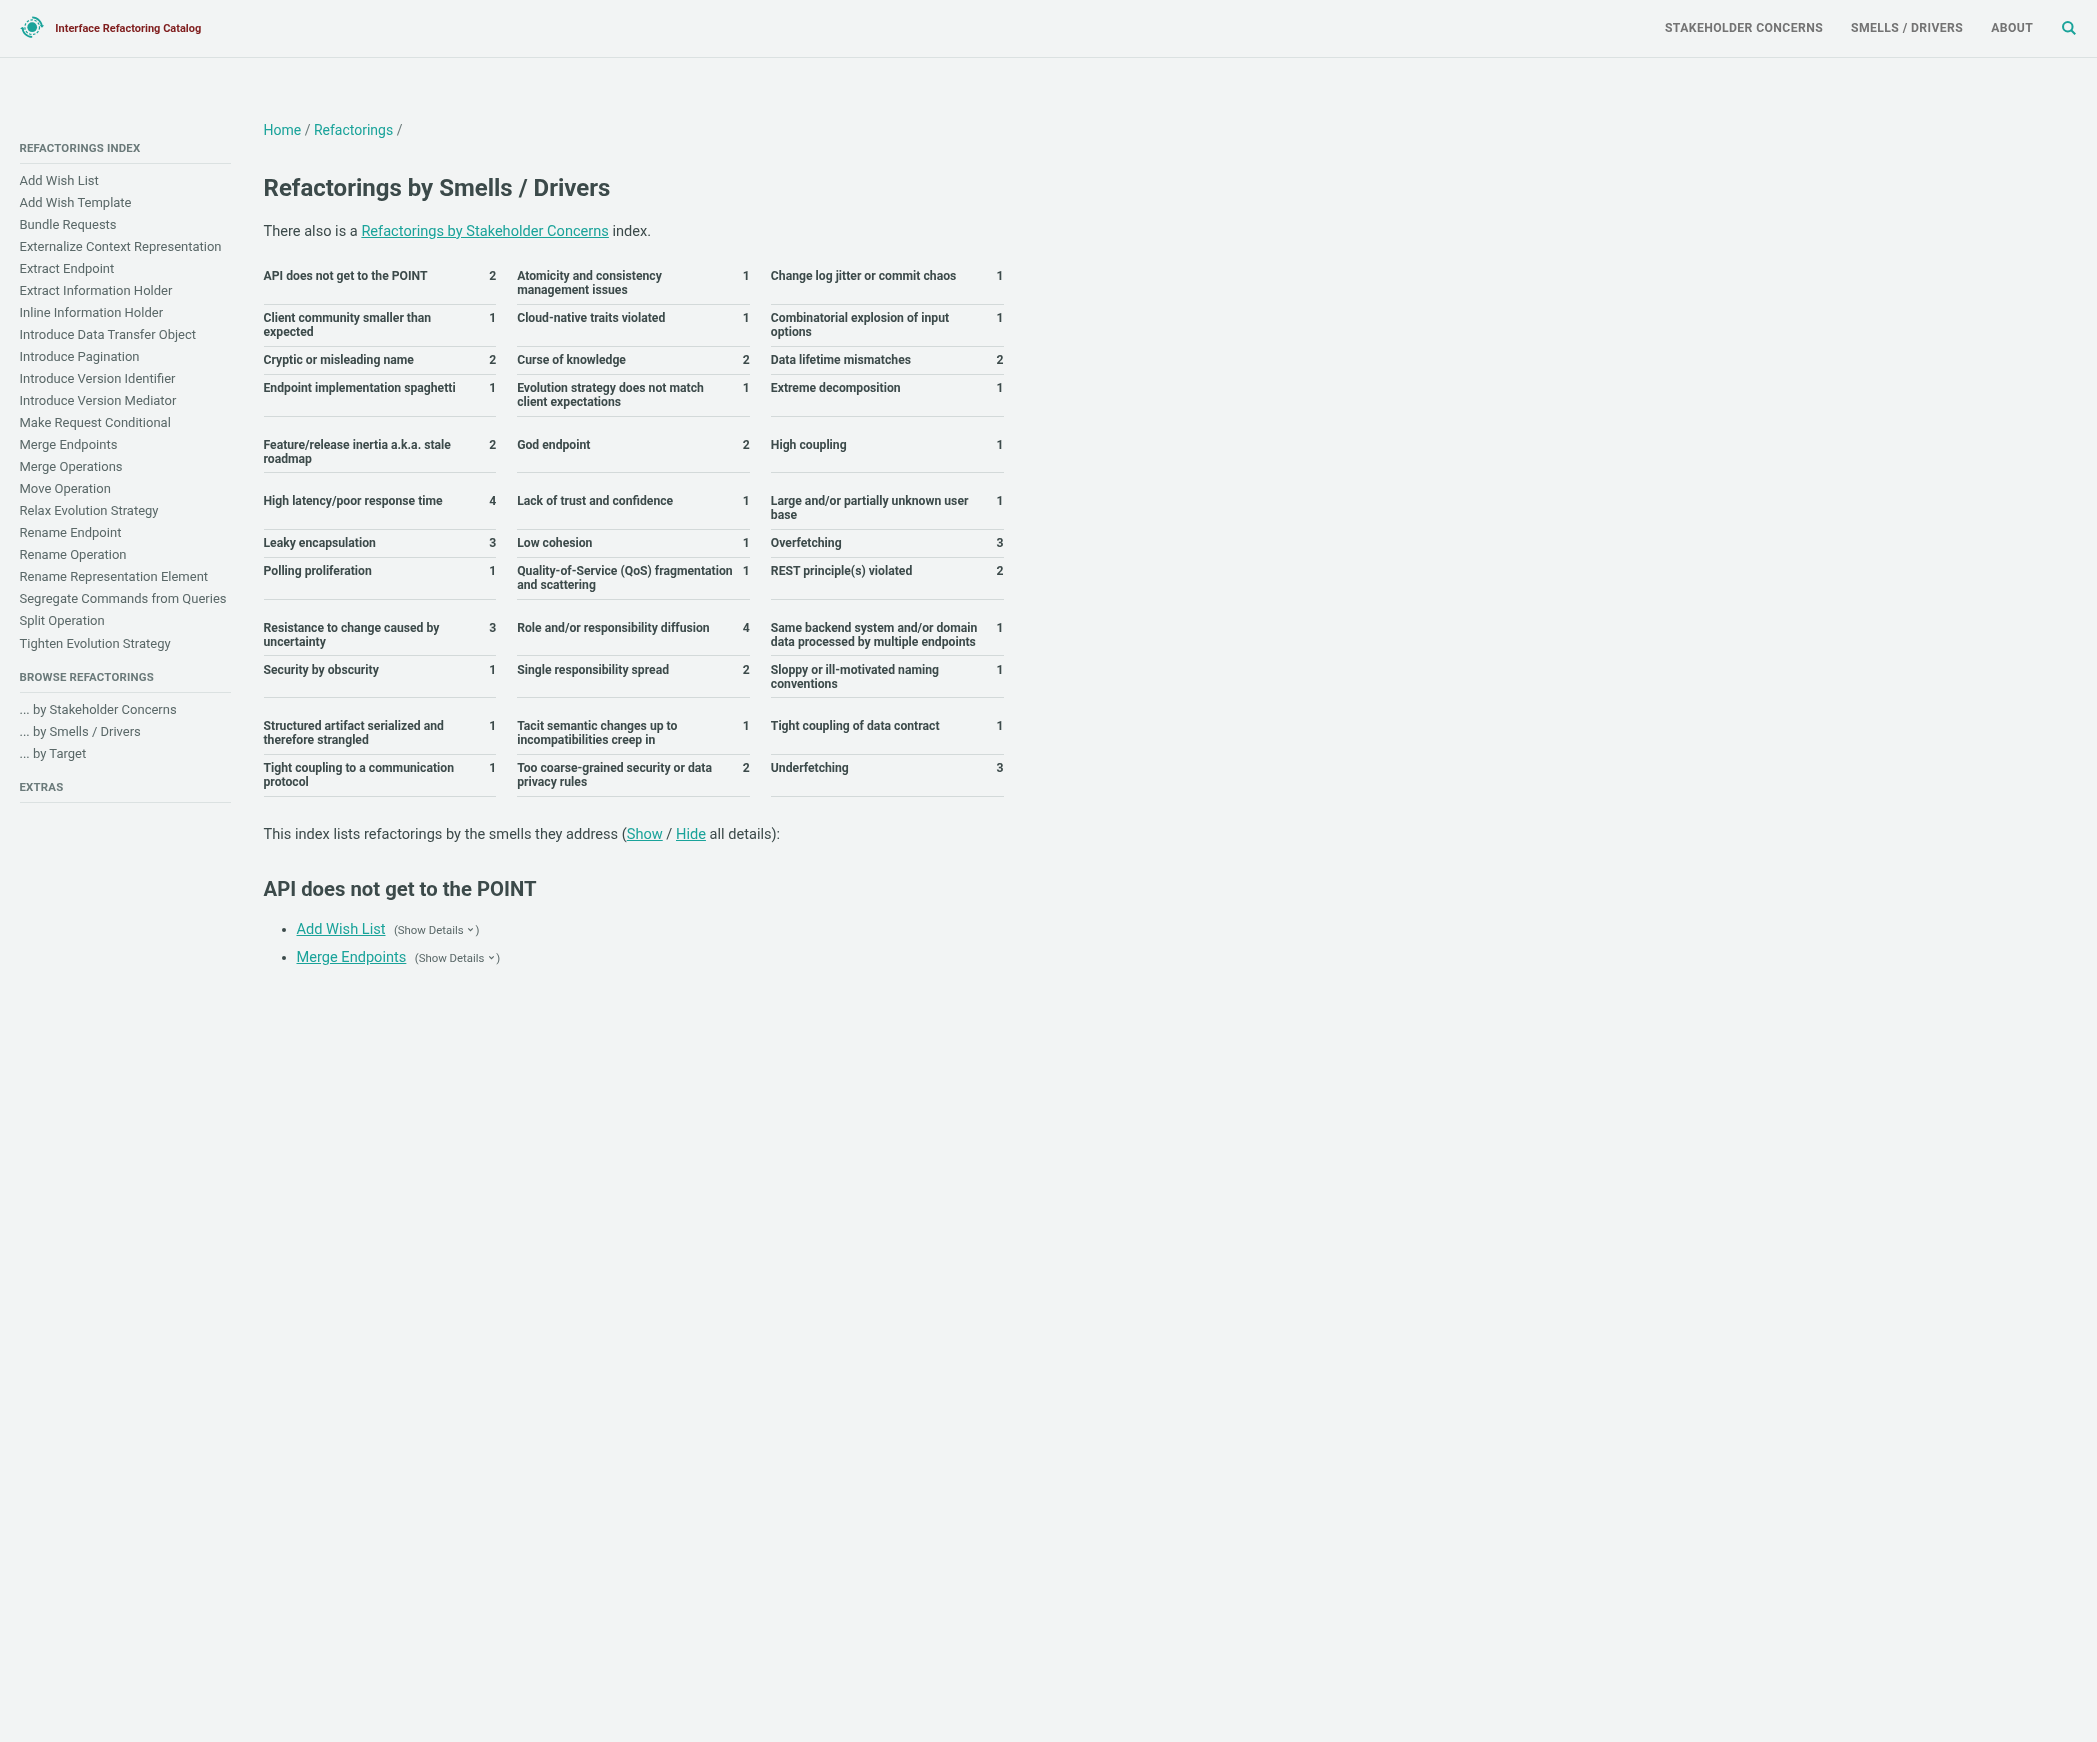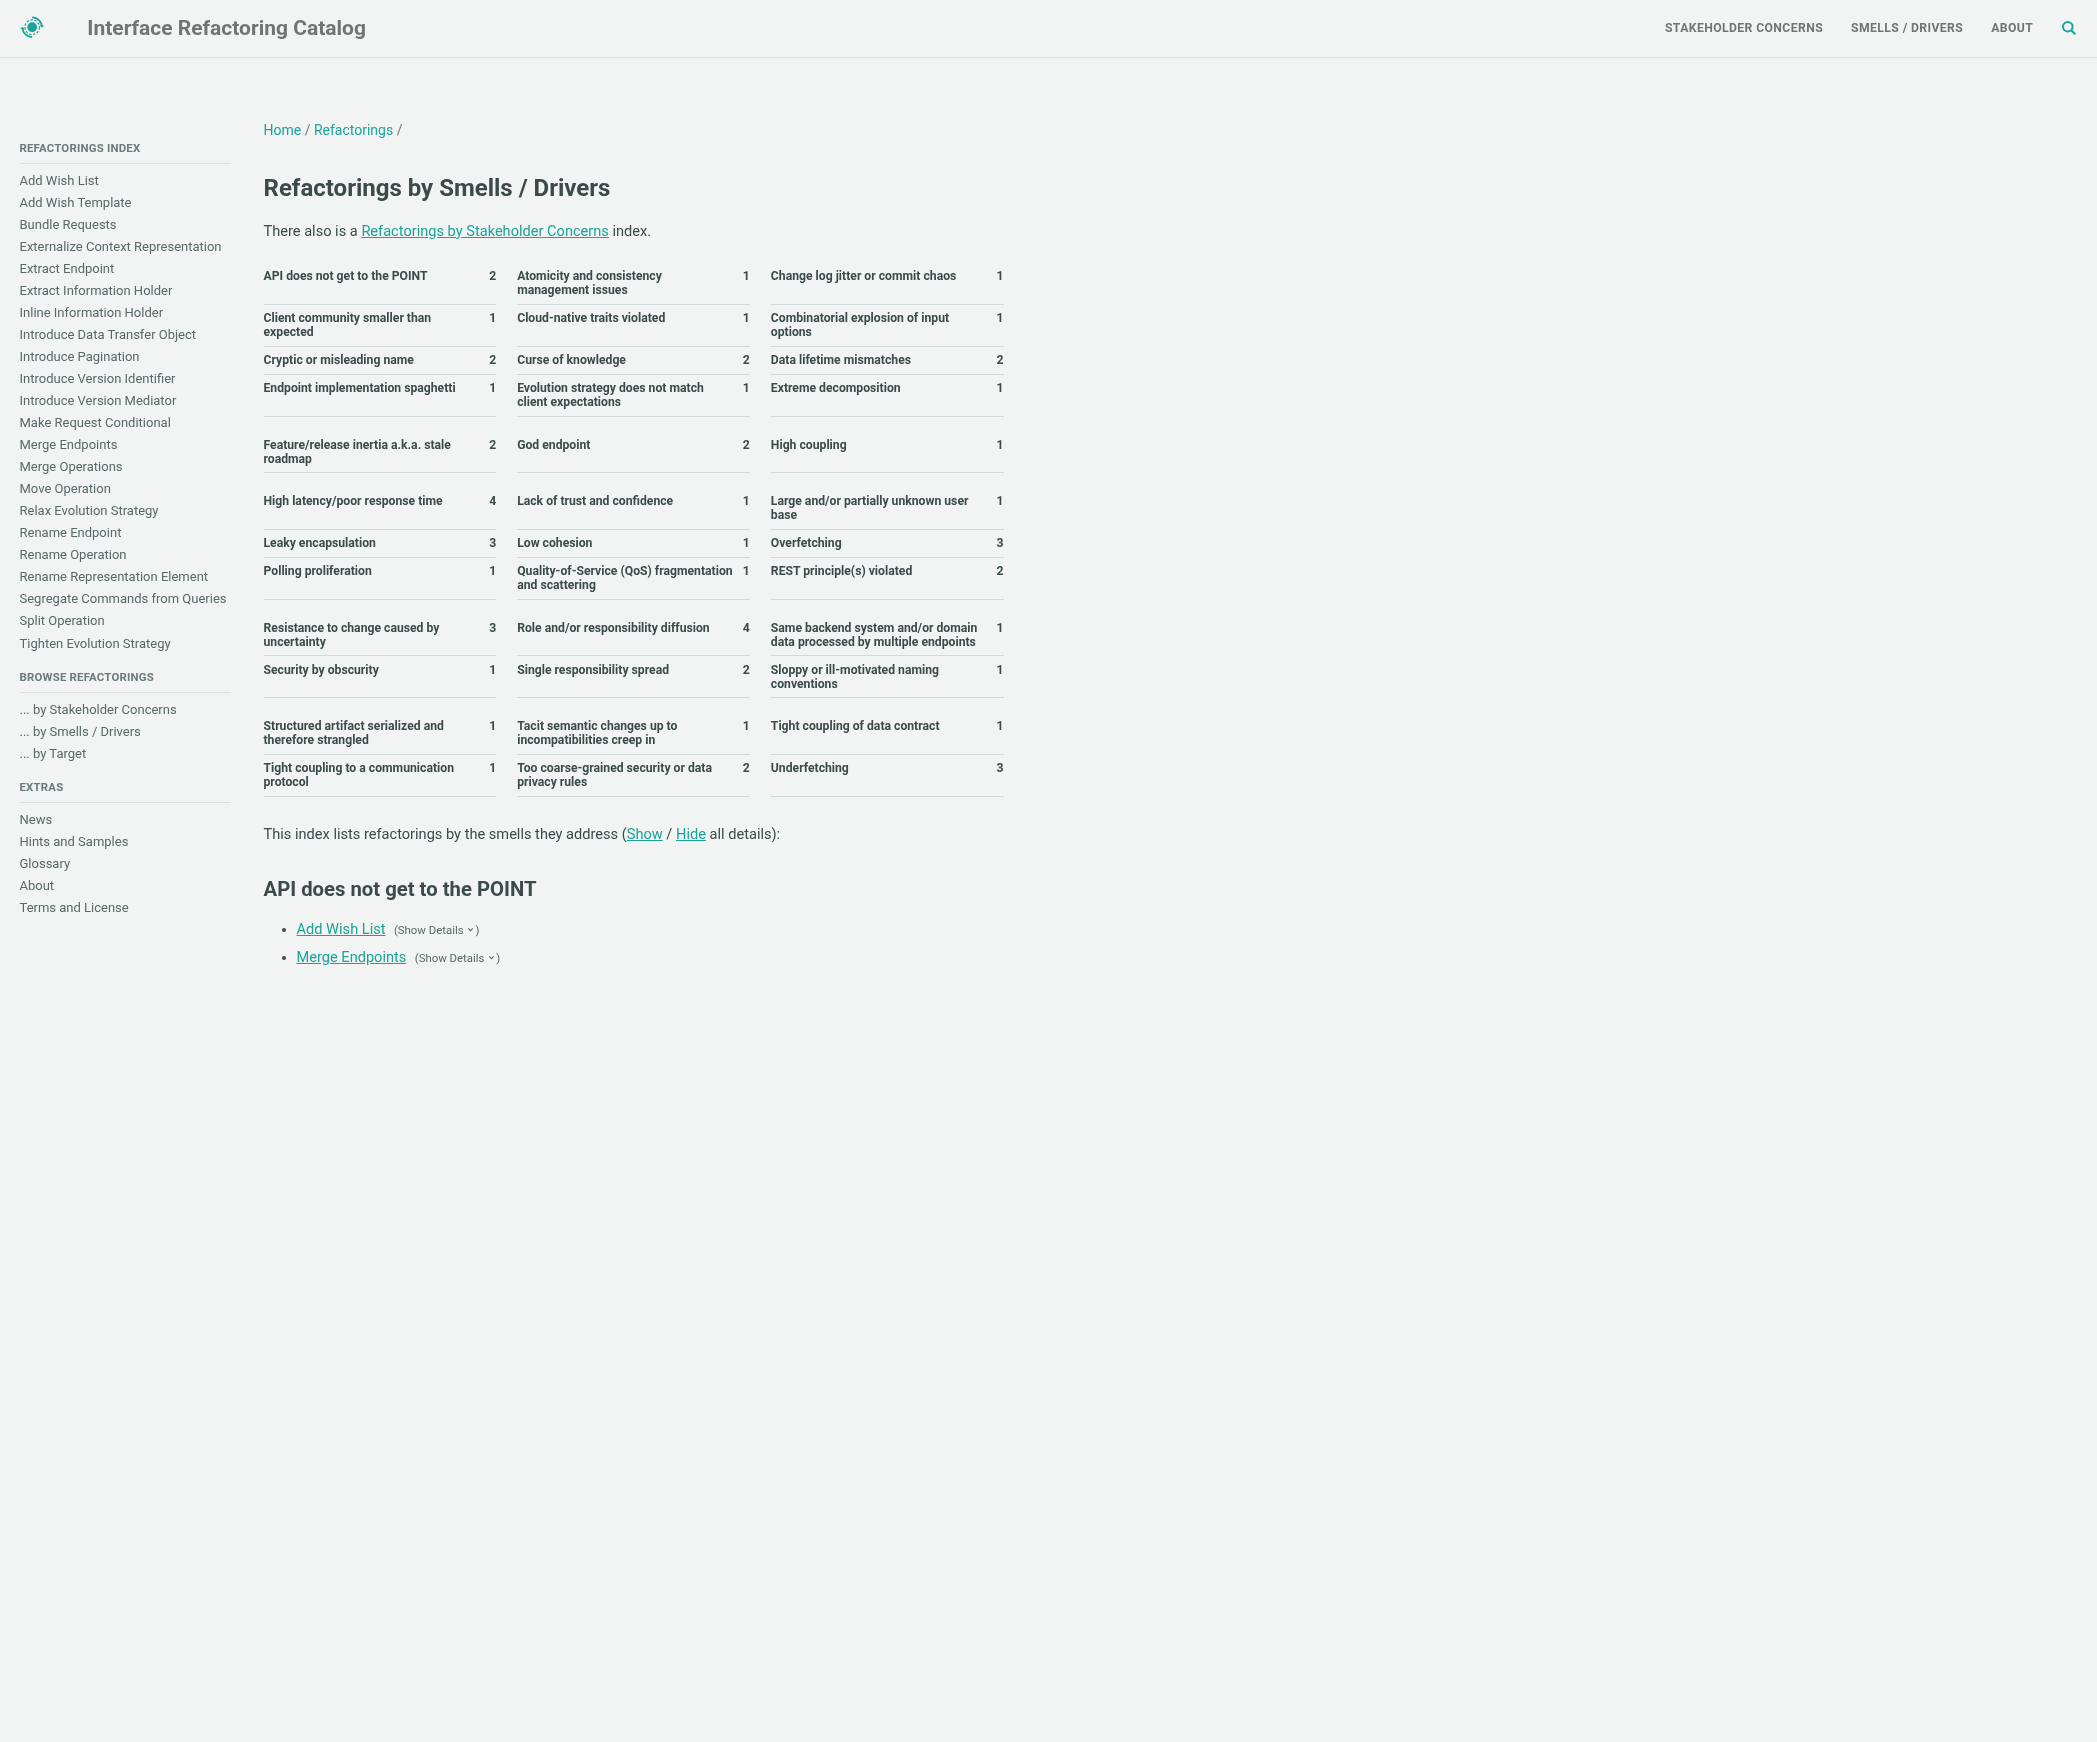--- a/index.html
+++ b/index.html
@@ -18,24 +18,23 @@
       justify-content: space-between;
       padding: 14.6px 19.5px;
       border-bottom: 0.8px solid #dbe1e1;
     }
     .brand {
       display: flex;
       align-items: center;
       gap: 11.4px;
     }
     .brand-title {
-      font-size: 21px;
-      font-weight: 700;
-      color: #737373;
-      margin-left: 32px;
+      font-size: 11px;
+      font-weight: 700;
+      color: #7f1d1d;
     }
     .nav {
       display: flex;
       align-items: center;
       gap: 28px;
     }
     .nav-link {
       font-size: 12.2px;
       font-weight: 700;
       letter-spacing: 0.4px;
@@ -242,27 +241,20 @@
     <div class="side-section-title">BROWSE REFACTORINGS</div>
     <hr class="side-hr">
     <ul class="side-list" id="side-browse">
         <li>... by Stakeholder Concerns</li>
         <li>... by Smells / Drivers</li>
         <li>... by Target</li>
       </ul>
 
     <div class="side-section-title">EXTRAS</div>
     <hr class="side-hr">
-    <ul class="side-list" id="side-extras">
-        <li>News</li>
-        <li>Hints and Samples</li>
-        <li>Glossary</li>
-        <li>About</li>
-        <li>Terms and License</li>
-      </ul>
   </aside>
 
   <main class="main">
     <div class="breadcrumb">
       <a>Home</a><span> / </span><a>Refactorings</a><span> /</span>
     </div>
 
     <h1 class="page-title">Refactorings by Smells / Drivers</h1>
 
     <p class="lead">

